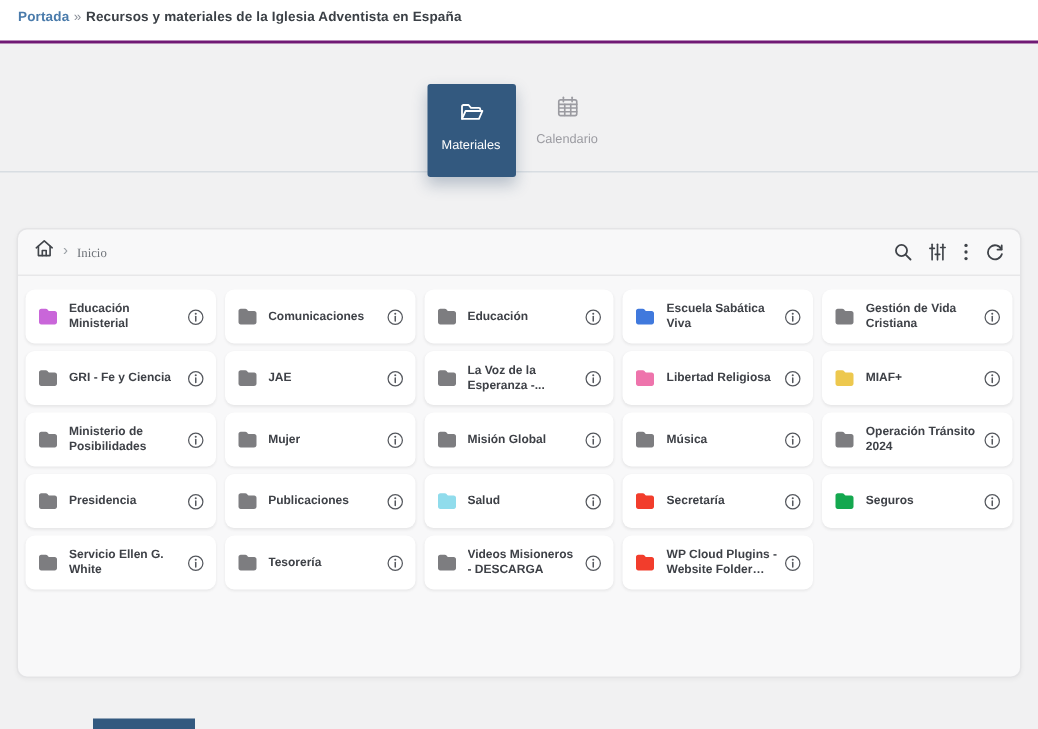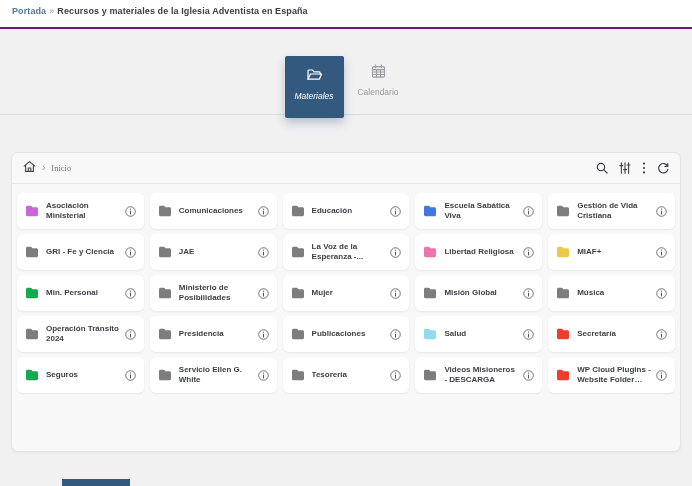--- a/index.html
+++ b/index.html
@@ -38,21 +38,21 @@
     padding-top:12px;
     cursor:pointer;
     border-radius:2px;
   }
   .tab .tab-label { font-size:8.5px; margin-top:9px; }
   .tab.active {
     background:var(--accent,#33597f);
     margin-bottom:-4px;
     box-shadow:0 5px 10px rgba(40,70,100,.28);
   }
-  .tab.active .tab-label { color:#ffffff;font-style:italic; }
+  .tab.active .tab-label { color:#ffffff; }
   .tab.inactive { margin-left:5px; }
   .tab.inactive .tab-label { color:#9b9ba1; }
   .tab svg { display:block; }
   
   .panel {
     position:absolute;
     left:11px; right:11px; top:152px;
     height:300px;
     background:#f8f8f9;
     border:1px solid #e4e4e6;
@@ -192,21 +192,21 @@
         </svg>
       </span>
     </div>
   </div>
 
   <div class="grid">
   <div class="card">
     <svg class="folder-svg" width="14" height="12" viewBox="0 0 512 512">
       <path class="folder-shape" d="M64 480H448c35.3 0 64-28.7 64-64V160c0-35.3-28.7-64-64-64H288c-10.1 0-19.6-4.7-25.6-12.8L243.2 57.6C231.1 41.5 212.1 32 192 32H64C28.7 32 0 60.7 0 96V416c0 35.3 28.7 64 64 64z" fill="#c966d9"></path>
     </svg>
-    <span class="fname">Asociación Ministerial</span>
+    <span class="fname">Educación Ministerial</span>
     <span class="info">
       <svg width="11" height="11" viewBox="0 0 12 12" fill="none">
         <circle cx="6" cy="6" r="5.2" stroke="#55585e" stroke-width="0.9"></circle>
         <line x1="6" y1="5.4" x2="6" y2="8.8" stroke="#55585e" stroke-width="1.1" stroke-linecap="round"></line>
         <circle cx="6" cy="3.4" r="0.75" fill="#55585e"></circle>
       </svg>
     </span>
   </div>
 
   <div class="card">
@@ -329,33 +329,20 @@
     <span class="fname">MIAF+</span>
     <span class="info">
       <svg width="11" height="11" viewBox="0 0 12 12" fill="none">
         <circle cx="6" cy="6" r="5.2" stroke="#55585e" stroke-width="0.9"></circle>
         <line x1="6" y1="5.4" x2="6" y2="8.8" stroke="#55585e" stroke-width="1.1" stroke-linecap="round"></line>
         <circle cx="6" cy="3.4" r="0.75" fill="#55585e"></circle>
       </svg>
     </span>
   </div>
 
-  <div class="card">
-    <svg class="folder-svg" width="14" height="12" viewBox="0 0 512 512">
-      <path class="folder-shape" d="M64 480H448c35.3 0 64-28.7 64-64V160c0-35.3-28.7-64-64-64H288c-10.1 0-19.6-4.7-25.6-12.8L243.2 57.6C231.1 41.5 212.1 32 192 32H64C28.7 32 0 60.7 0 96V416c0 35.3 28.7 64 64 64z" fill="#14a84f"></path>
-    </svg>
-    <span class="fname">Min. Personal</span>
-    <span class="info">
-      <svg width="11" height="11" viewBox="0 0 12 12" fill="none">
-        <circle cx="6" cy="6" r="5.2" stroke="#55585e" stroke-width="0.9"></circle>
-        <line x1="6" y1="5.4" x2="6" y2="8.8" stroke="#55585e" stroke-width="1.1" stroke-linecap="round"></line>
-        <circle cx="6" cy="3.4" r="0.75" fill="#55585e"></circle>
-      </svg>
-    </span>
-  </div>
 
   <div class="card">
     <svg class="folder-svg" width="14" height="12" viewBox="0 0 512 512">
       <path class="folder-shape" d="M64 480H448c35.3 0 64-28.7 64-64V160c0-35.3-28.7-64-64-64H288c-10.1 0-19.6-4.7-25.6-12.8L243.2 57.6C231.1 41.5 212.1 32 192 32H64C28.7 32 0 60.7 0 96V416c0 35.3 28.7 64 64 64z" fill="#7d7d80"></path>
     </svg>
     <span class="fname">Ministerio de Posibilidades</span>
     <span class="info">
       <svg width="11" height="11" viewBox="0 0 12 12" fill="none">
         <circle cx="6" cy="6" r="5.2" stroke="#55585e" stroke-width="0.9"></circle>
         <line x1="6" y1="5.4" x2="6" y2="8.8" stroke="#55585e" stroke-width="1.1" stroke-linecap="round"></line>

